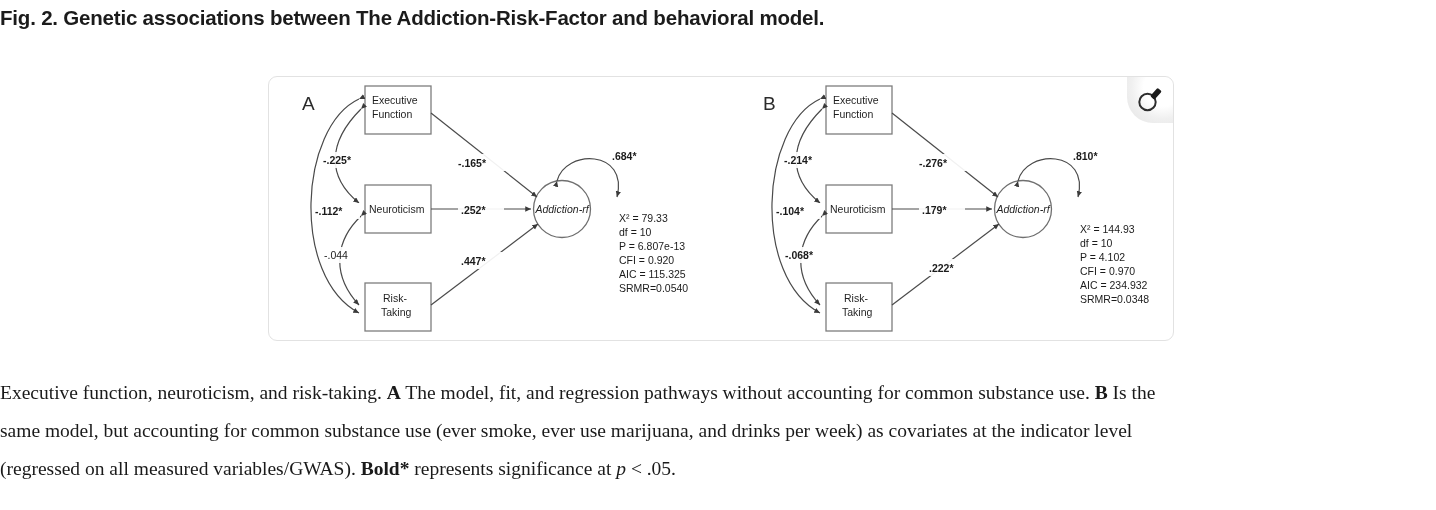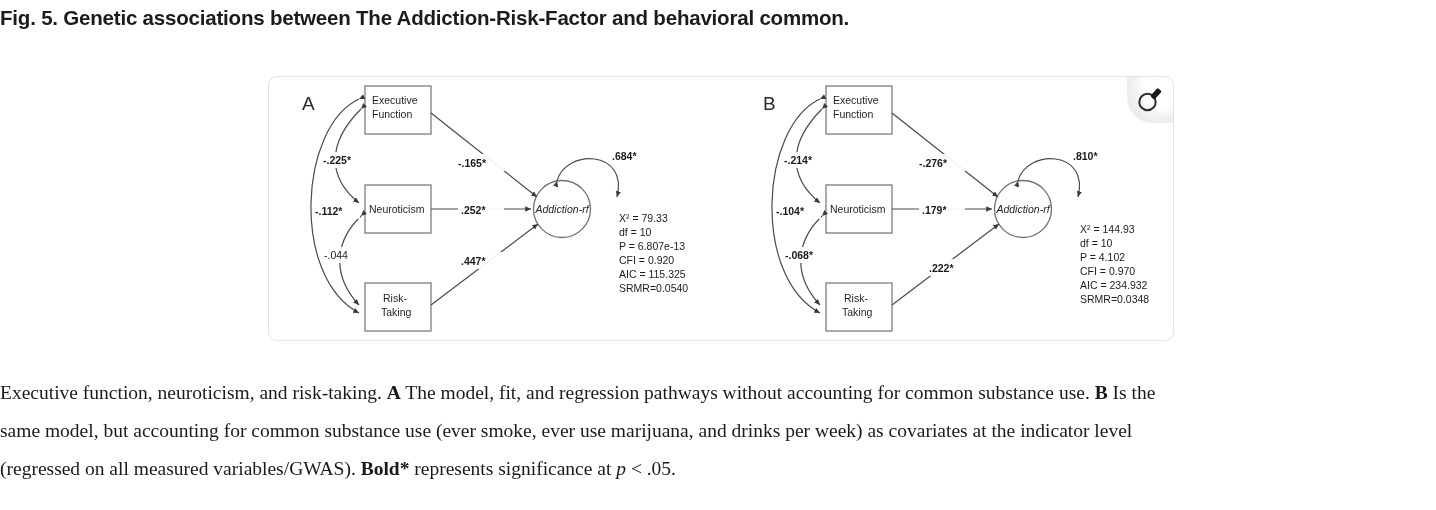--- a/index.html
+++ b/index.html
@@ -58,21 +58,21 @@
   }
   .caption b{font-weight:bold;}
   .caption i{font-style:italic;}
 </style>
 </head>
 <body>
 
 <div class="page">
 
   <div class="fig-title">
-    <span>Fig. 5. Genetic associations between </span><span class="it">The Addiction-Risk-Factor</span><span> and behavioral common.</span>
+    <span>Fig. 2. Genetic associations between </span><span class="it">The Addiction-Risk-Factor</span><span> and behavioral model.</span>
   </div>
 
   <div class="fig-box">
 
     <svg class="fig-svg" width="904" height="263" viewBox="0 0 904 263">
       <defs>
         <marker id="ah" markerWidth="7" markerHeight="7" refX="5.6" refY="2.6" orient="auto" markerUnits="strokeWidth">
           <path d="M0,0 L5.6,2.6 L0,5.2 z" fill="#3a3a3a"></path>
         </marker>
         <marker id="ahs" markerWidth="6" markerHeight="6" refX="4.8" refY="2.2" orient="auto" markerUnits="strokeWidth">

